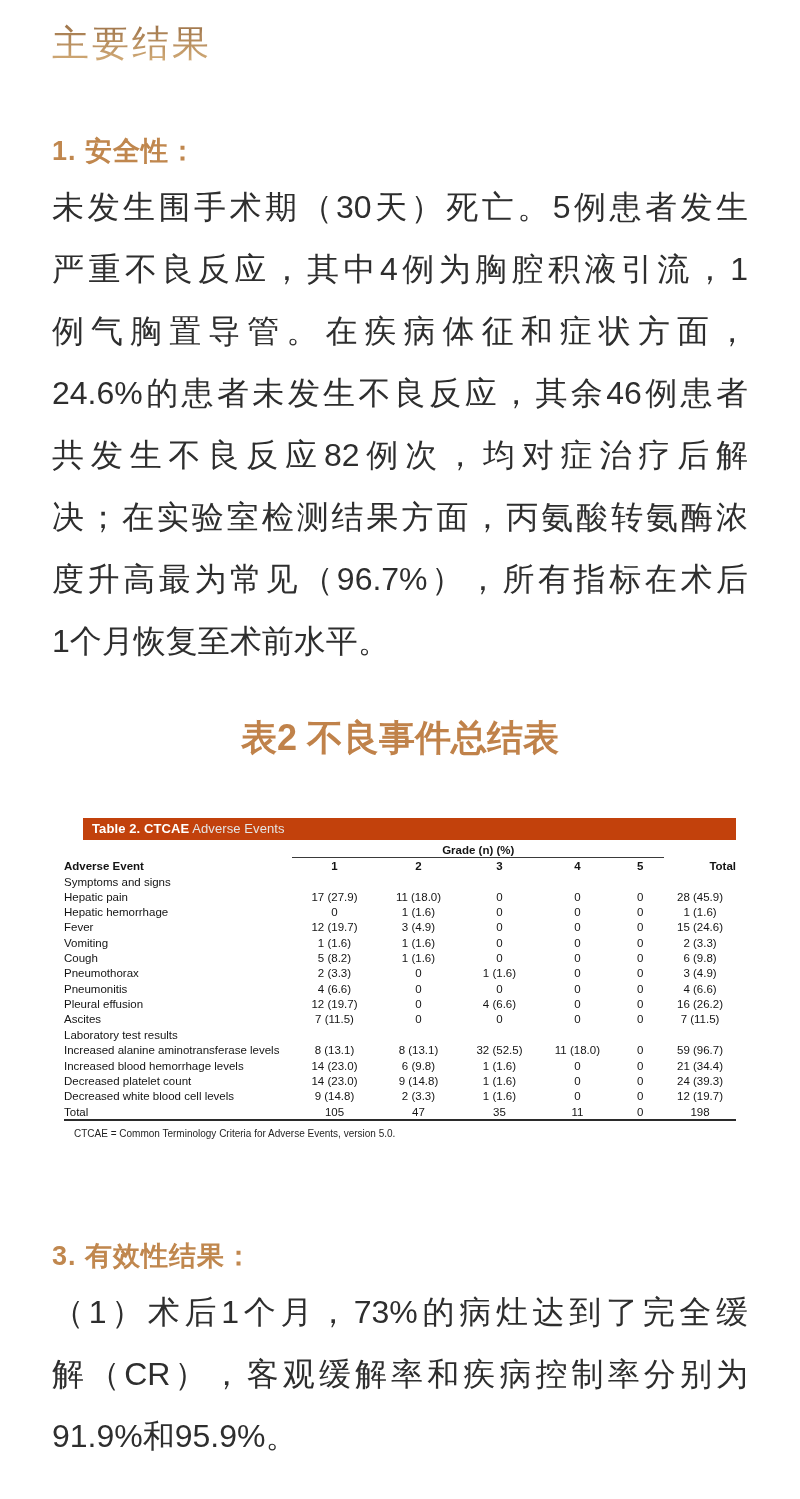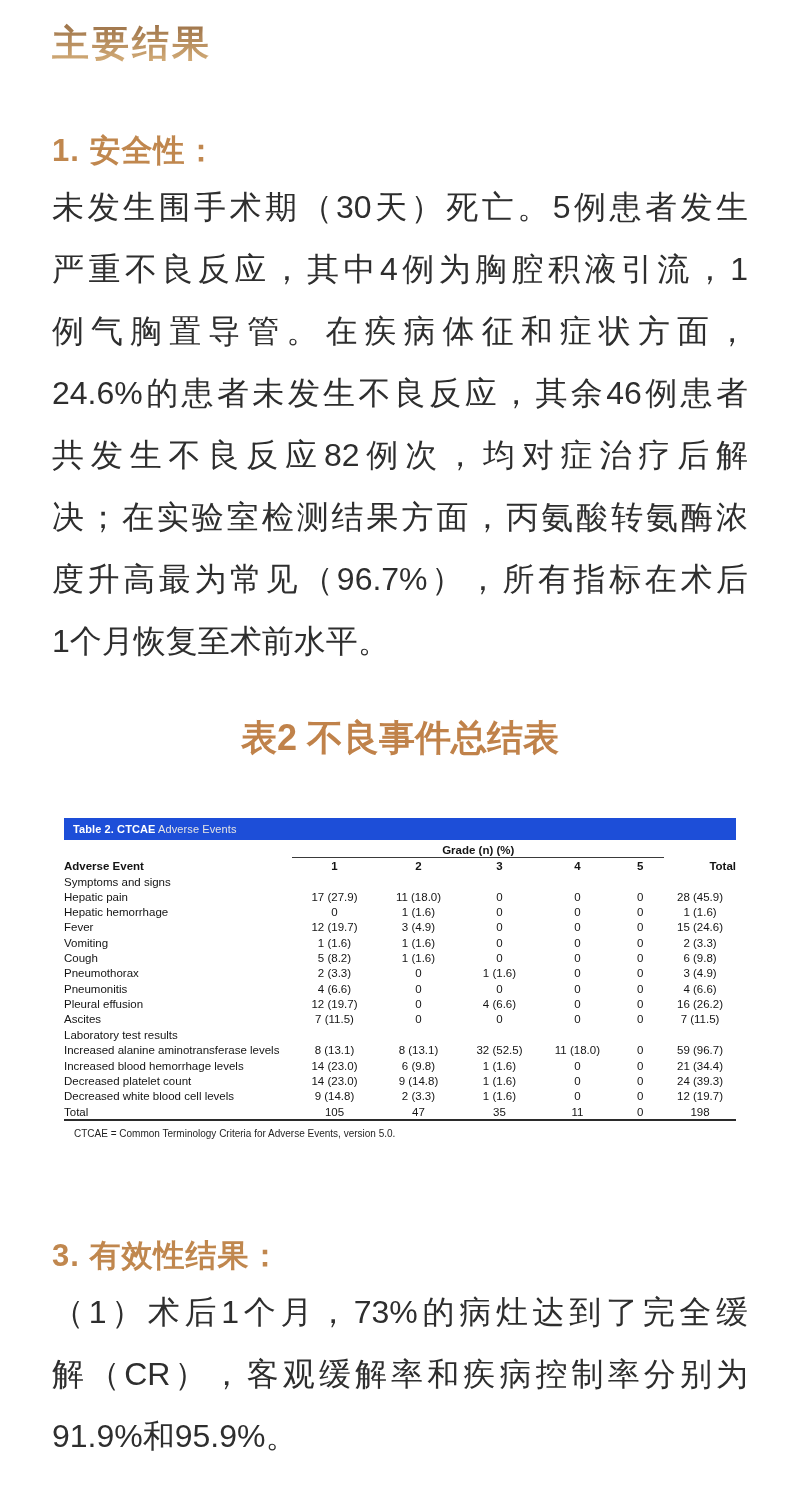--- a/index.html
+++ b/index.html
@@ -9,33 +9,33 @@
     font-family: "Liberation Sans", "DejaVu Sans", sans-serif;
     color: #2e2e2e;
     overflow: hidden;
     position: relative;
   }
   .content { padding: 0 52px; }
 
   .main-title {
     margin-top: 22px;
     font-family: "Liberation Serif", "DejaVu Serif", serif;
-    font-weight: 700;
+    font-weight: 400;
     font-size: 37px;
     line-height: 44px;
     letter-spacing: 3px;
     color: #b08a5a;
     background: linear-gradient(180deg, #9e744a 5%, #d2ab77 90%);
     -webkit-background-clip: text;
     background-clip: text;
     -webkit-text-fill-color: transparent;
   }
 
   .sec-heading {
-    font-size: 31px;
+    font-size: 27px;
     line-height: 42px;
     font-weight: 700;
     color: #c0874e;
     letter-spacing: 1px;
   }
   .sec-heading.first { margin-top: 64px; }
   .sec-heading.second { margin-top: 96px; }
 
   .para { margin-top: 4px; }
   .para .tline {
@@ -58,26 +58,27 @@
     line-height: 42px;
     font-weight: 700;
     color: #c0824a;
   }
 
   .table-wrap {
     width: 672px;
     margin: 59px auto 0 auto;
   }
   .tbl-bar {
-    background: #1d4ed8;
+    background: #c2410c;
     color: #ffffff;
-    font-size: 11px;
+    font-size: 13px;
     line-height: 12px;
     padding: 5px 0 5px 9px;
     letter-spacing: 0.1px;
+    margin-left: 19px;
   }
   .tbl-bar .bold-part { font-weight: 700; color: #ffffff; }
   .tbl-bar .rest-part { font-weight: 400; color: #e4e4e4; }
 
   table.adv {
     width: 100%;
     border-collapse: collapse;
     font-size: 11.5px;
     color: #141414;
     border-bottom: 2px solid #2b2b2b;

